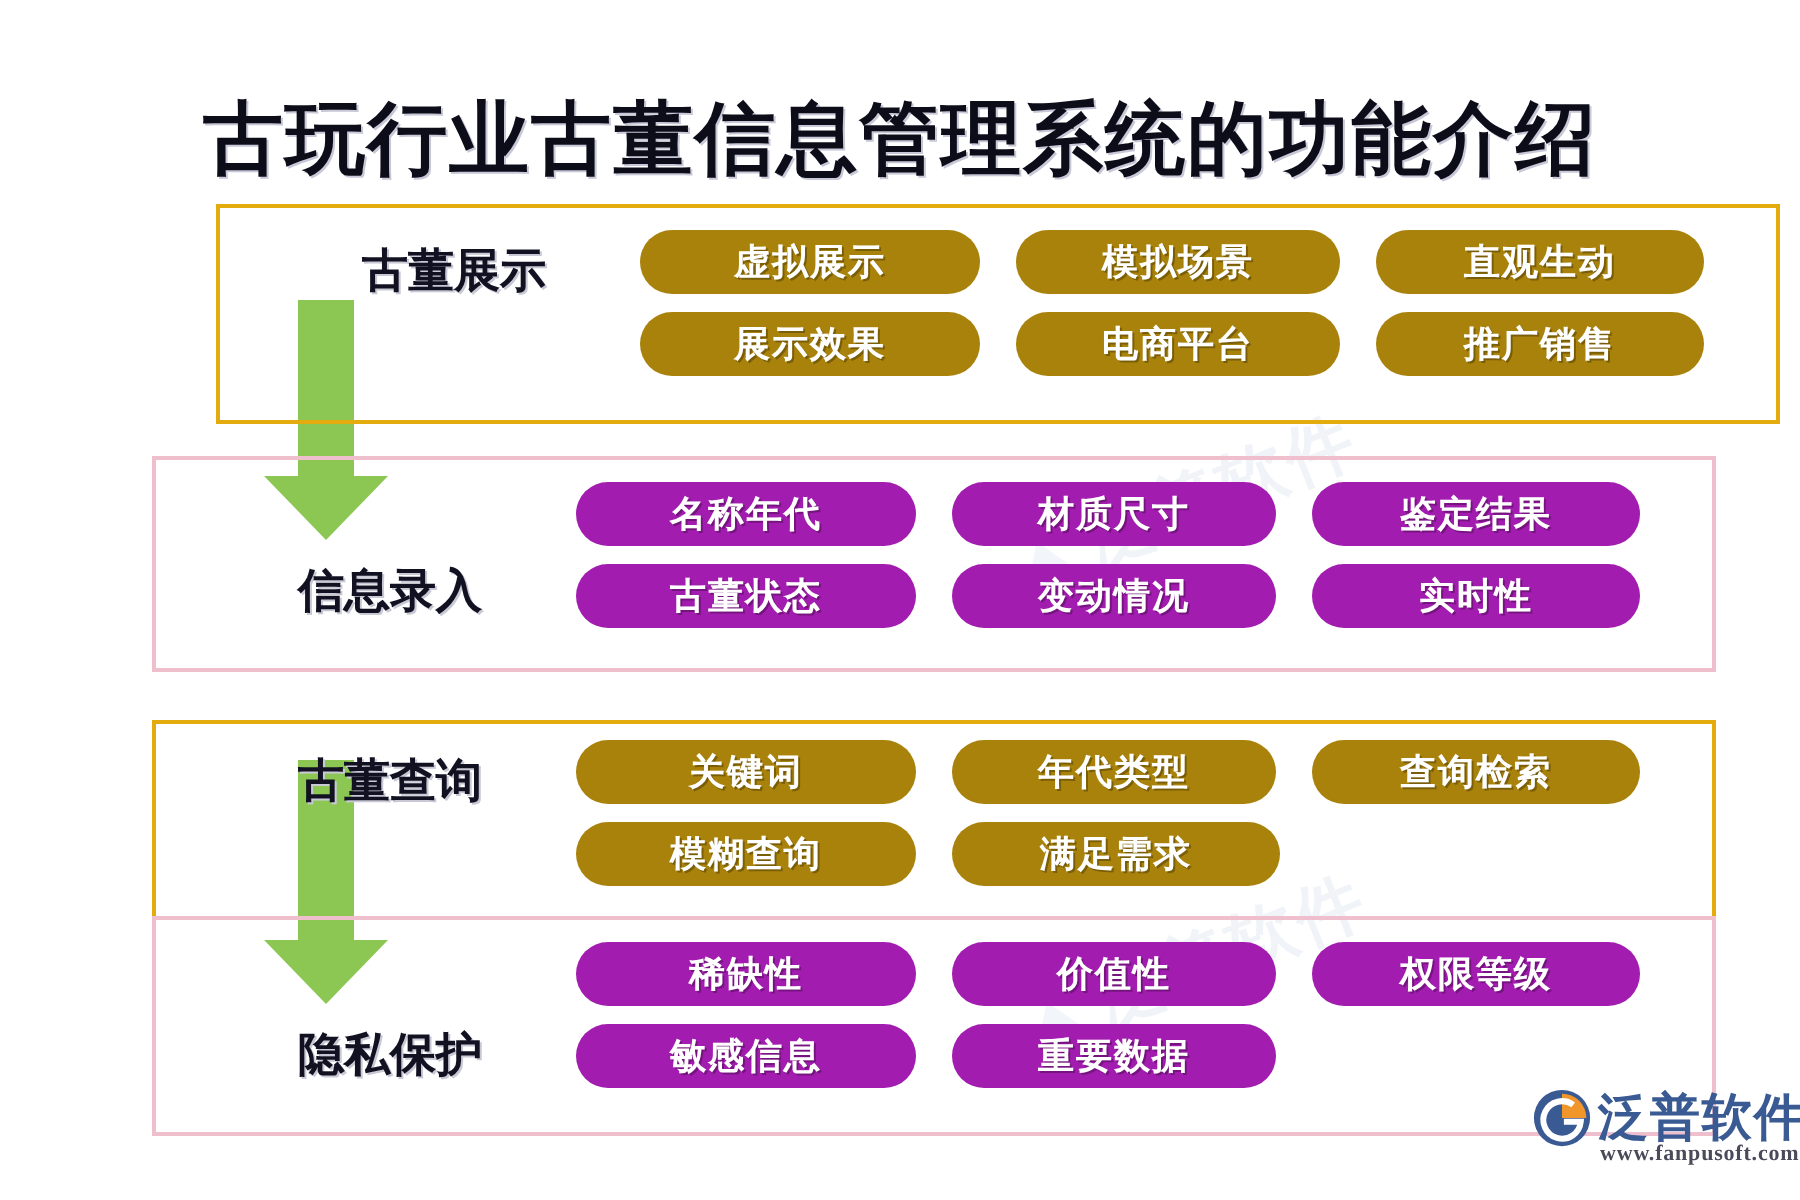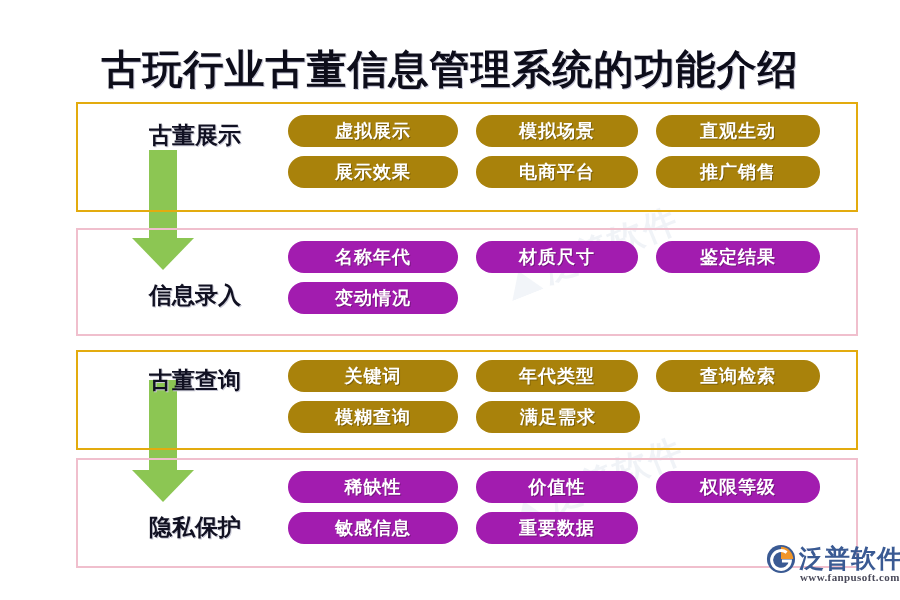--- a/index.html
+++ b/index.html
@@ -86,23 +86,23 @@
     position: absolute;
     left: 76px;
     width: 782px;
     box-sizing: border-box;
     z-index: 2;
     background: transparent;
   }
   .sec-gold { border: 2px solid #e3ab0e; }
   .sec-pink { border: 2px solid #f0bfcd; }
 
-  .sec-1 { top: 102px; height: 110px; }
+  .sec-1 { top: 102px; height: 110px; margin-left: 32px; }
   .sec-2 { top: 228px; height: 108px; }
-  .sec-3 { top: 350px; height: 100px; }
+  .sec-3 { top: 360px; height: 100px; }
   .sec-4 { top: 458px; height: 110px; }
 
   .sec-label {
     position: absolute;
     left: 22px;
     width: 190px;
     text-align: center;
     font-size: 23px;
     font-weight: bold;
     color: #111122;
@@ -211,21 +211,23 @@
     <div class="chip chip-gold col3">推广销售</div>
   </div>
 </div>
 
 <div class="section sec-2 sec-pink">
   <div class="sec-label">信息录入</div>
   <div class="grid">
     <div class="chip chip-blue">名称年代</div>
     <div class="chip chip-blue">材质尺寸</div>
     <div class="chip chip-blue col3">鉴定结果</div>
+    <div class="chip chip-blue">古董状态</div>
     <div class="chip chip-blue">变动情况</div>
+    <div class="chip chip-blue col3">实时性</div>
   </div>
 </div>
 
 <div class="section sec-3 sec-gold">
   <div class="sec-label">古董查询</div>
   <div class="grid">
     <div class="chip chip-gold">关键词</div>
     <div class="chip chip-gold">年代类型</div>
     <div class="chip chip-gold col3">查询检索</div>
     <div class="chip chip-gold">模糊查询</div>

